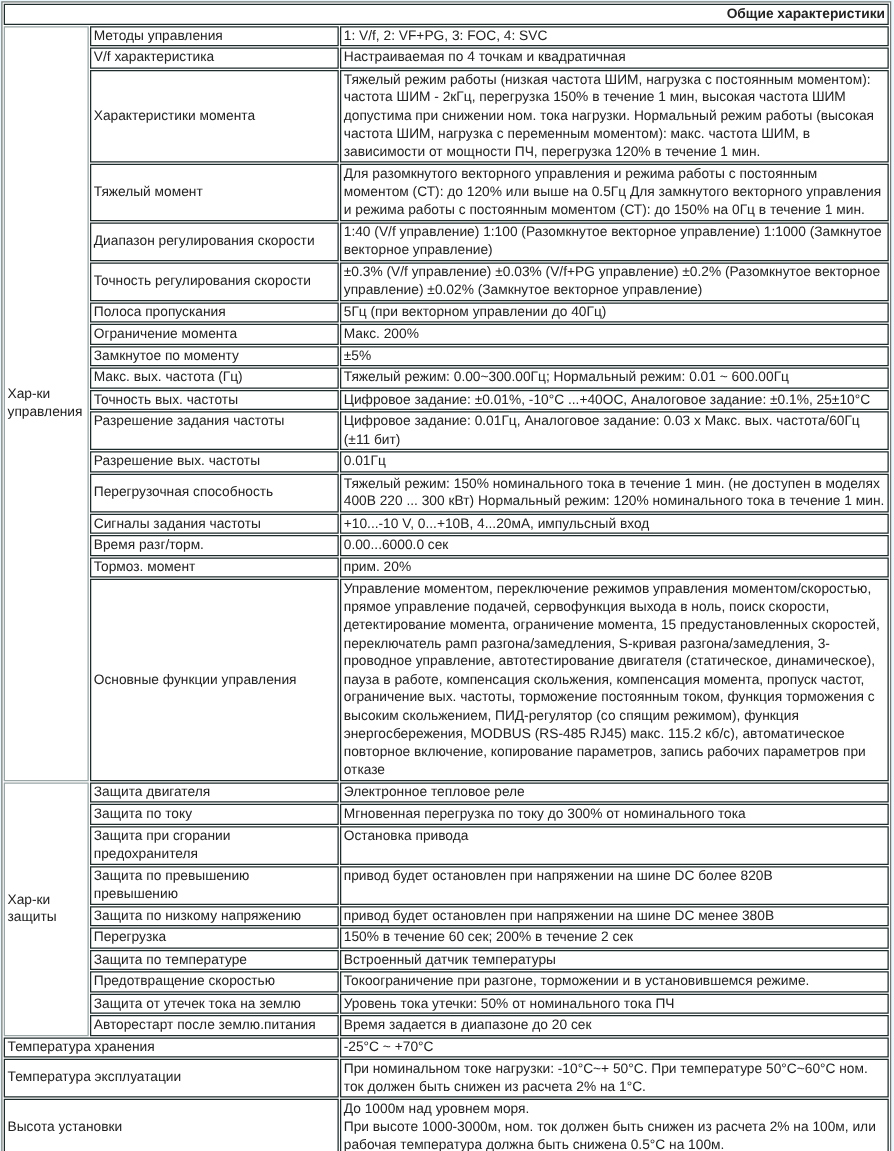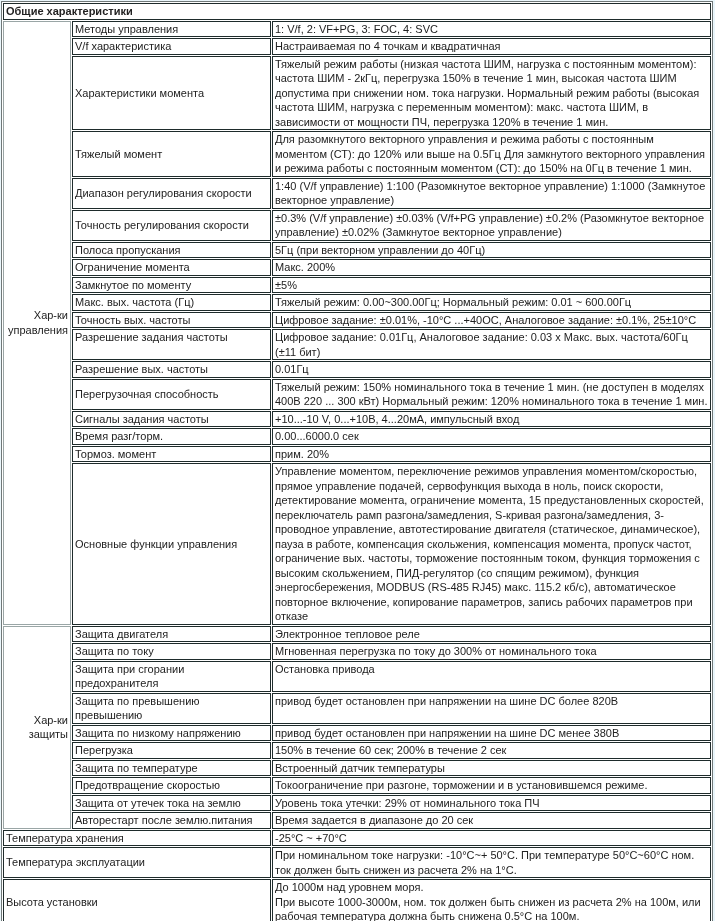--- a/index.html
+++ b/index.html
@@ -23,26 +23,26 @@
     background: #ffffff;
   }
   table.spec td {
     border: 1px solid #1e2b2b;
     padding: 0 2px;
     line-height: 14.5px;
     vertical-align: middle;
     background: #ffffff;
   }
   td.title {
-    text-align: left;
+    text-align: right;
     font-weight: bold;
     height: 14px;
   }
   td.group {
-    text-align: right;
+    text-align: left;
     width: 62px;
     border-color: #9aa6a6 !important;
   }
   td.param { width: 193px; }
   td.value { vertical-align: top !important; }
   td.pwide { width: 258px; margin-left: 12px; }
   .pre { white-space: pre-line; }
 </style>
 </head>
 <body>
@@ -157,21 +157,21 @@
     <tr>
       <td class="param">Защита по температуре</td>
       <td class="value">Встроенный датчик температуры</td>
     </tr>
     <tr>
       <td class="param">Предотвращение скоростью</td>
       <td class="value">Токоограничение при разгоне, торможении и в установившемся режиме.</td>
     </tr>
     <tr>
       <td class="param">Защита от утечек тока на землю</td>
-      <td class="value">Уровень тока утечки: 29% от номинального тока ПЧ</td>
+      <td class="value">Уровень тока утечки: 50% от номинального тока ПЧ</td>
     </tr>
     <tr>
       <td class="param">Авторестарт после землю.питания</td>
       <td class="value">Время задается в диапазоне до 20 сек</td>
     </tr>
 
     <tr>
       <td class="pwide" colspan="2">Температура хранения</td>
       <td class="value">-25°С ~ +70°С</td>
     </tr>

